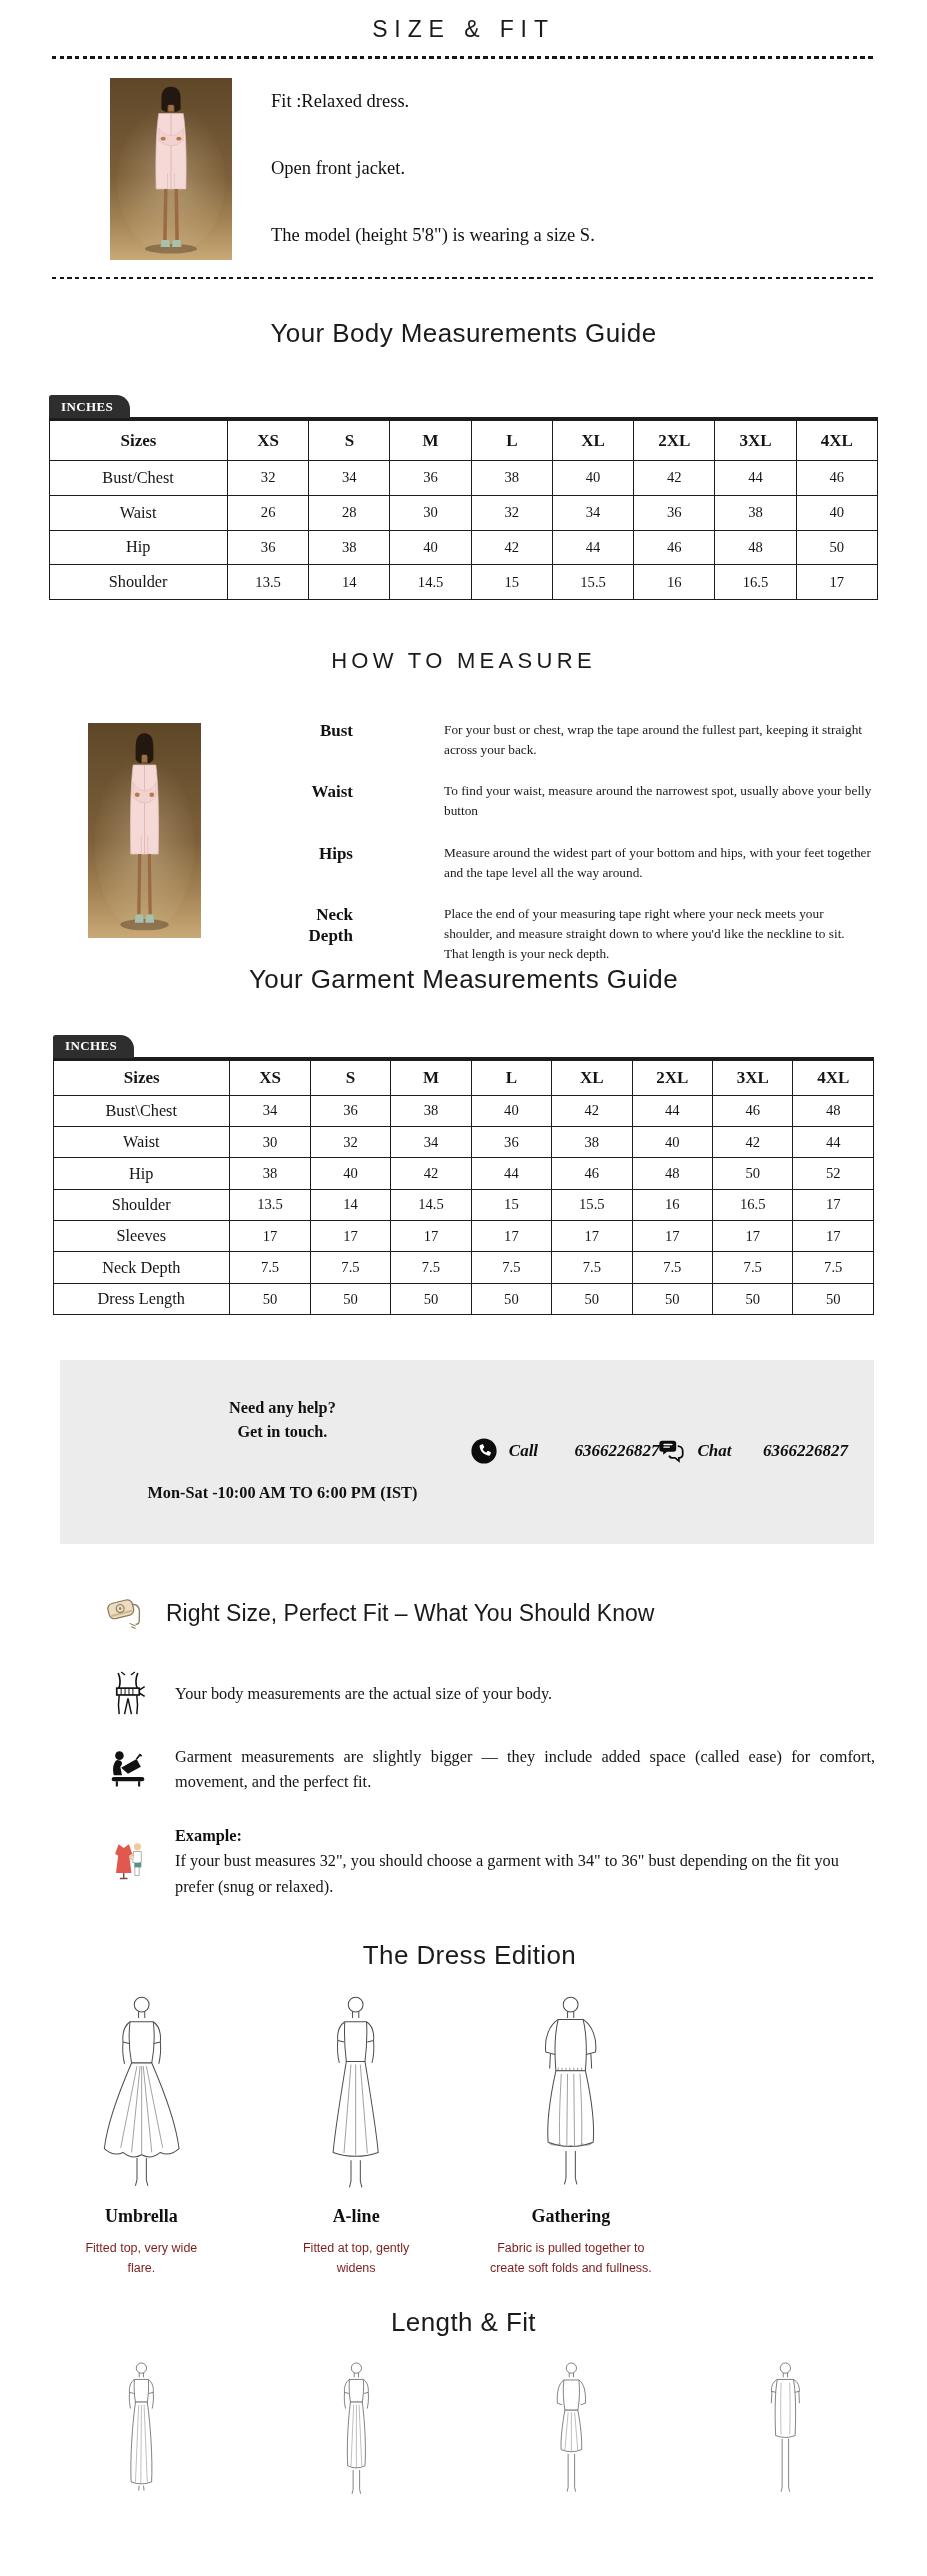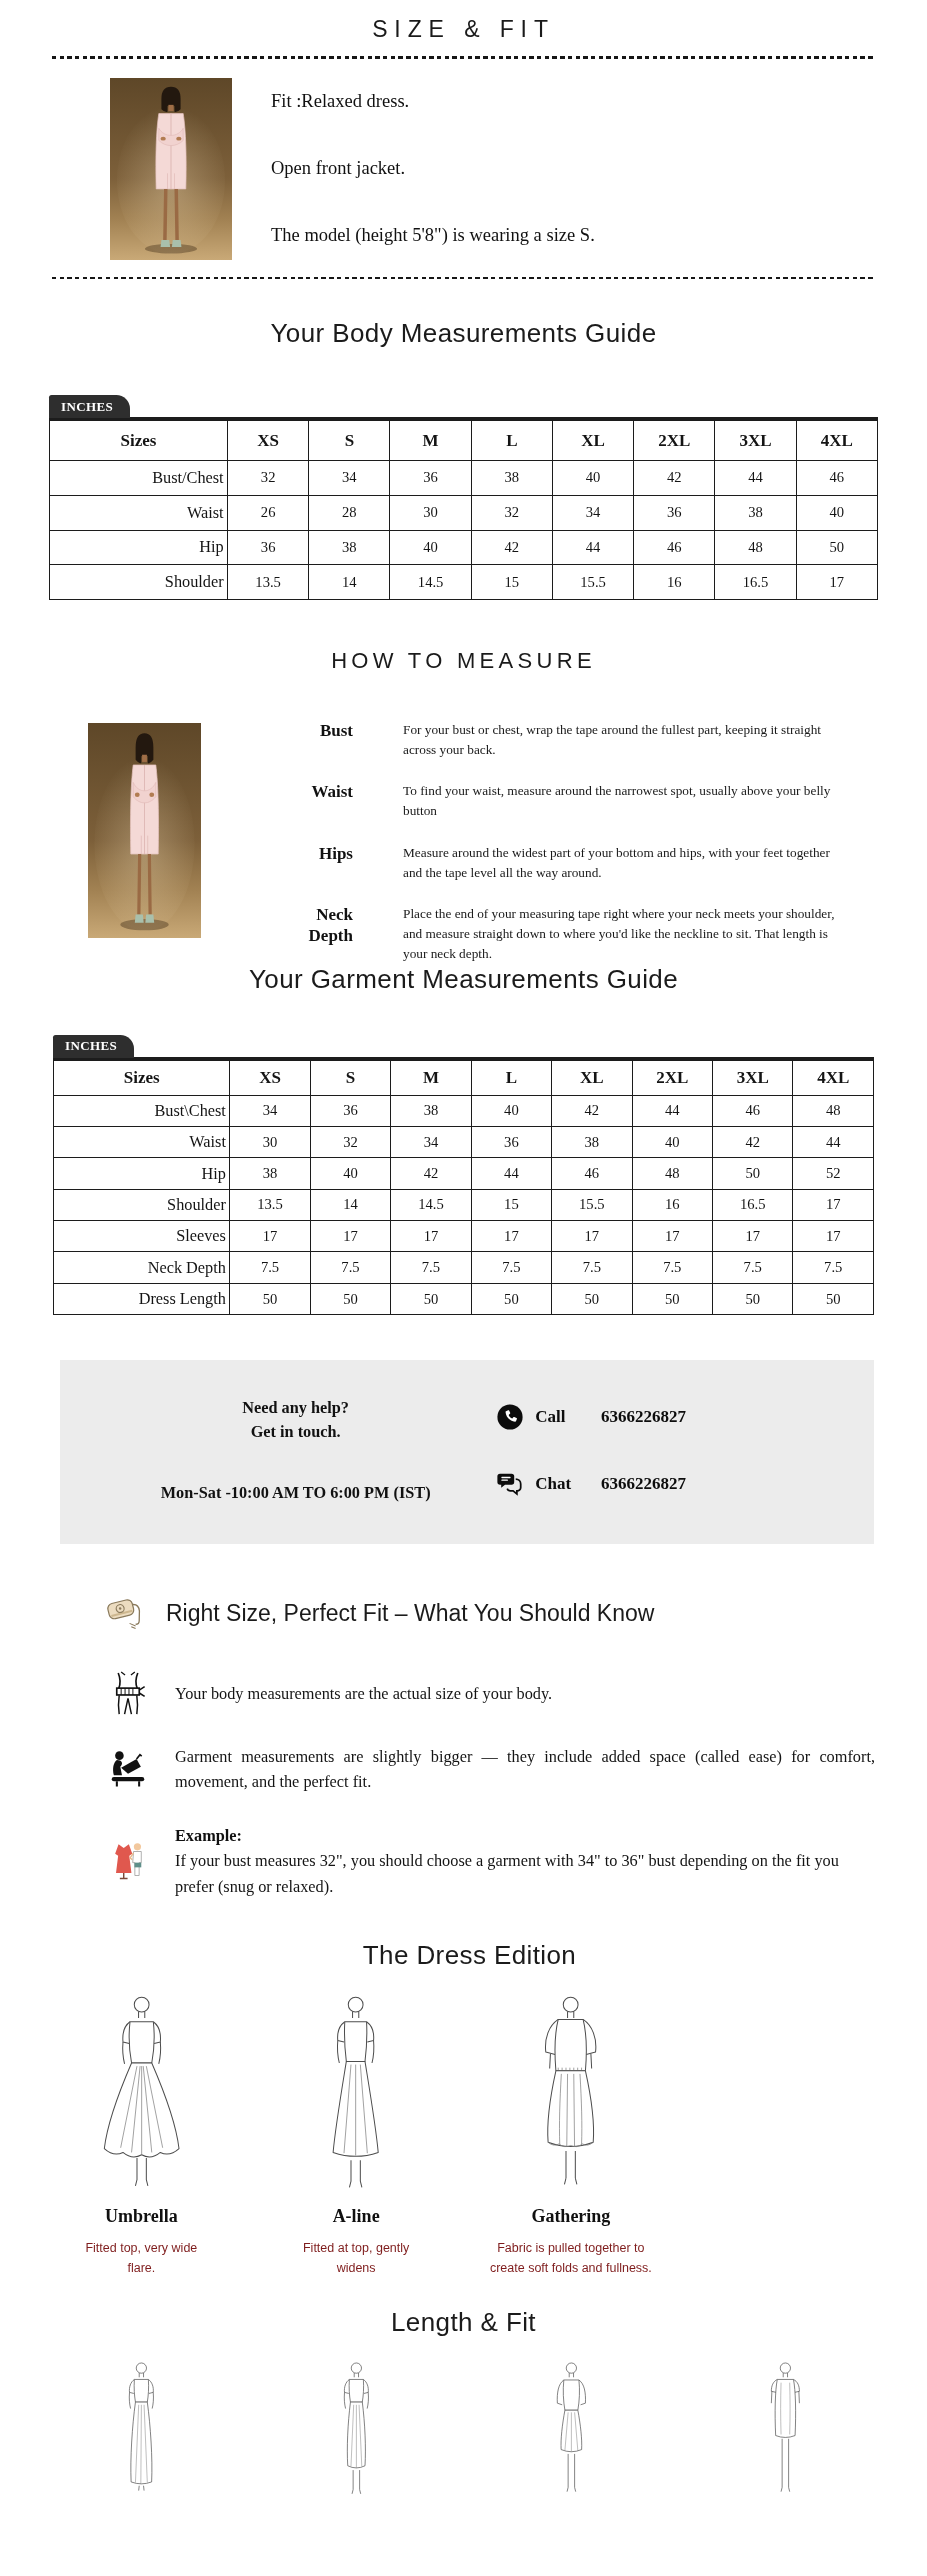--- a/index.html
+++ b/index.html
@@ -48,41 +48,41 @@
     width:100%; border-collapse:collapse;
     border:1.7px solid #1c1c1c; border-top:4.3px solid #1c1c1c;
     table-layout:fixed;
   }
   table.size-table th, table.size-table td {
     border:0.9px solid #1c1c1c; text-align:center; color:#141414;
   }
   table.size-table th { font-size:17px; padding:9.4px 3.4px; }
   table.size-table td { font-size:14.6px; padding:6.9px 3.4px; }
   table.size-table th:first-child, table.size-table td:first-child { width:21.5%; }
-  table.size-table td:first-child { text-align:right; padding-left:2.6px; font-size:16.3px; }
+  table.size-table td:first-child { text-align:center; padding-left:2.6px; font-size:16.3px; }
   table.compact th { padding:6.9px 3.4px; }
   table.compact td { padding:5.2px 3.4px; }
   
   .measure-section { display:flex; margin:46px 0 0 88px; }
   .photo-2 { width:113px; height:215px; margin-top:3.4px; }
   .measure-list { margin-left:70px; display:flex; flex-direction:column; row-gap:21.5px; width:601px; }
   .measure-item { display:flex; }
   .measure-label {
     width:82px; flex:none; text-align:right;
     font-weight:bold; font-size:17px; line-height:1.25; color:#111;
   }
-  .measure-text { margin-left:50px; font-size:13.3px; line-height:1.5; width:447px; color:#1a1a1a; }
+  .measure-text { margin-left:91px; font-size:13.3px; line-height:1.5; width:447px; color:#1a1a1a; }
   
   .help-box {
     margin:45px 53px 0 60px; background:#ececec;
     display:flex; align-items:center; padding:36px 26px 39px 34px;
   }
   .help-left { flex:1.15; display:flex; flex-direction:column; row-gap:38px; text-align:center; }
   .help-left .line { font-weight:bold; font-size:16.3px; line-height:1.45; color:#111; }
-  .help-right { flex:1; display:flex; flex-direction:column; row-gap:41px; }
+  .help-right { flex:1; display:flex; row-gap:41px;font-style:italic; }
   .contact-row { display:flex; align-items:center; cursor:pointer; }
   .contact-row .c-icon { width:26px; height:26px; flex:none; }
   .contact-row .c-icon svg { width:100%; height:100%; display:block; }
   .contact-label { font-weight:bold; font-size:17px; margin-left:12px; width:57px; color:#0d0d0d; }
   .contact-number { font-weight:bold; font-size:17px; margin-left:8.6px; color:#0d0d0d; }
   
   .know-heading { display:flex; align-items:center; margin:50px 0 0 103px; }
   .know-heading .k-icon { width:41px; height:38px; flex:none; }
   .know-heading .k-icon svg { width:100%; height:100%; display:block; }
   .know-title {

